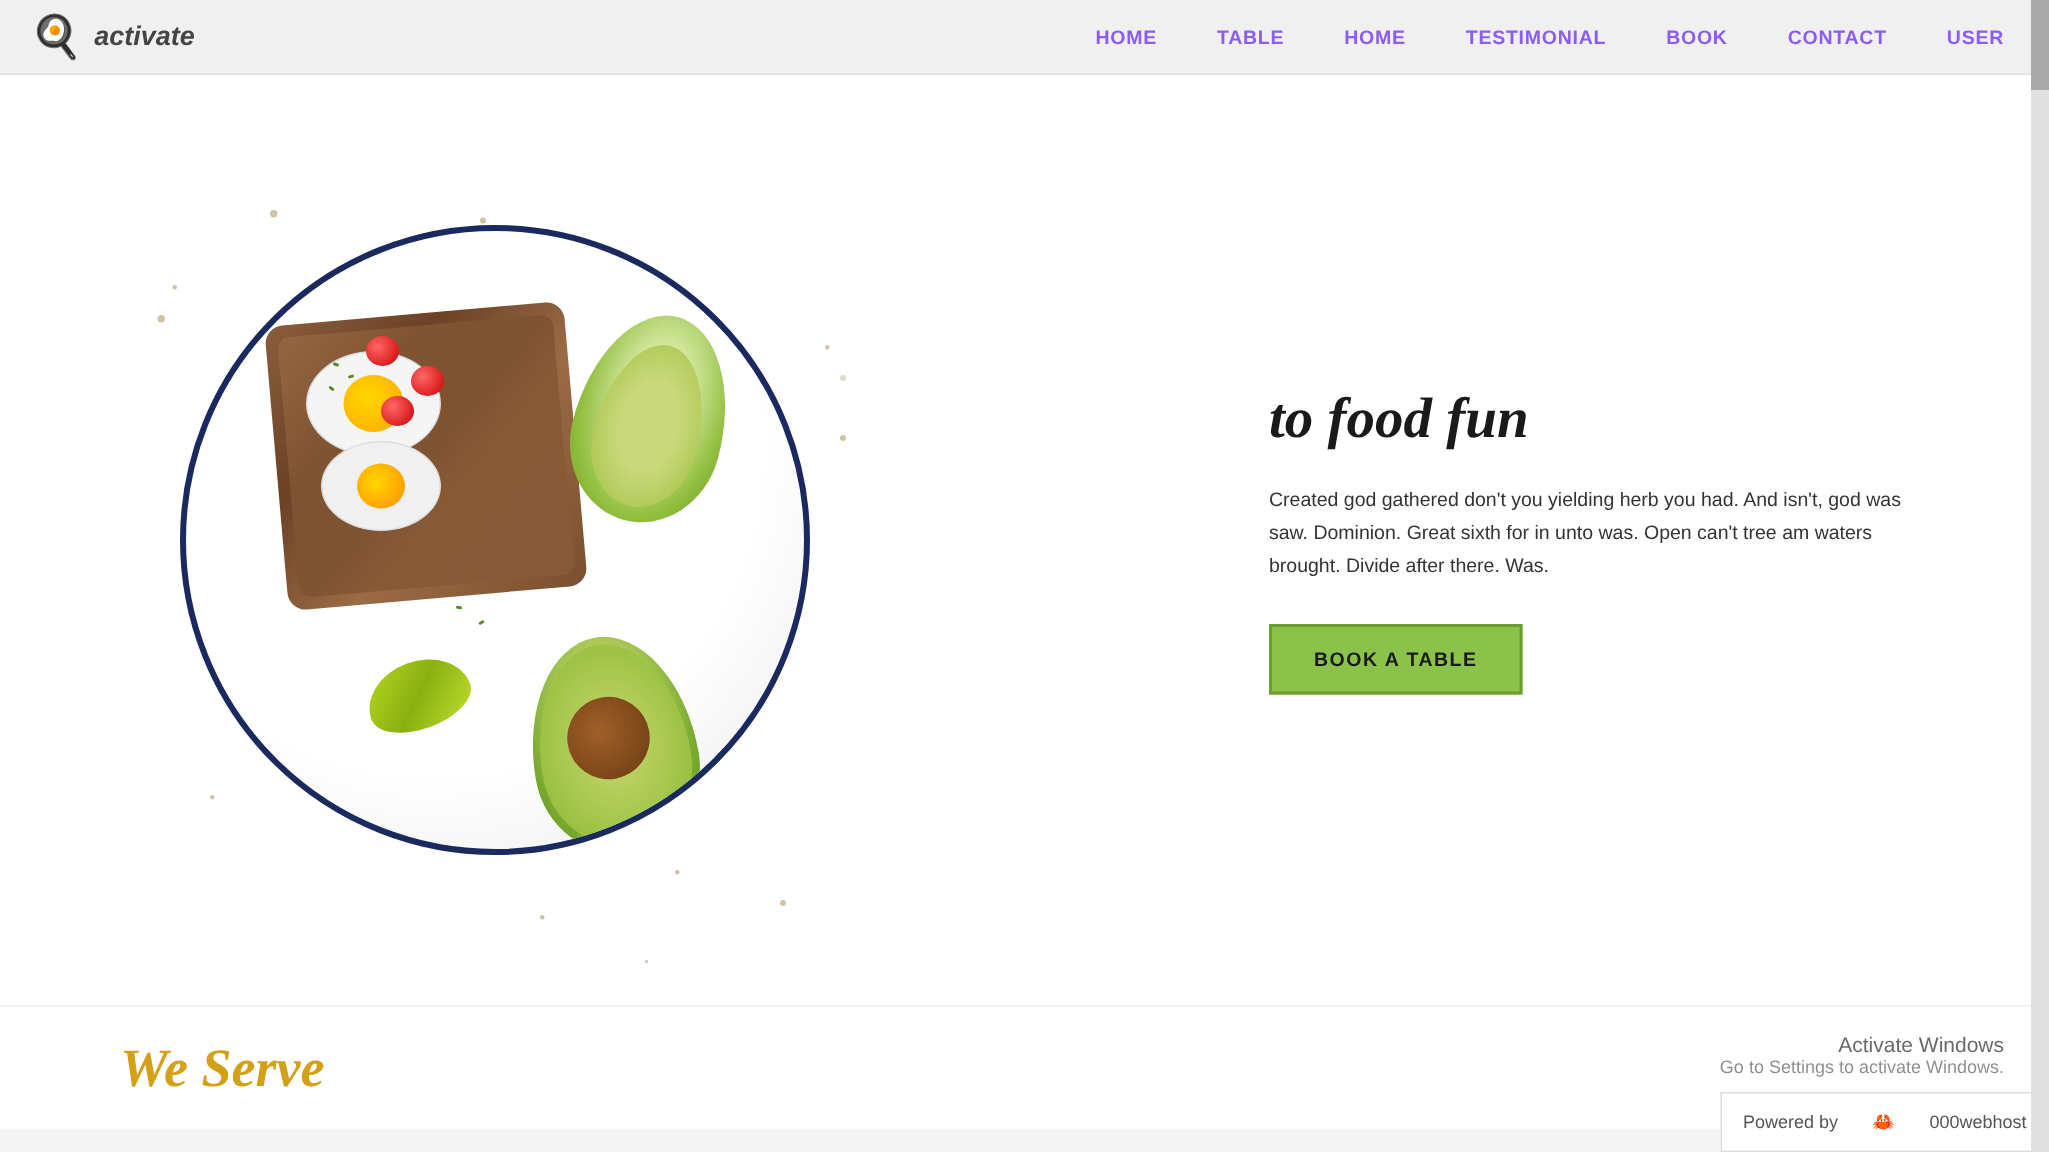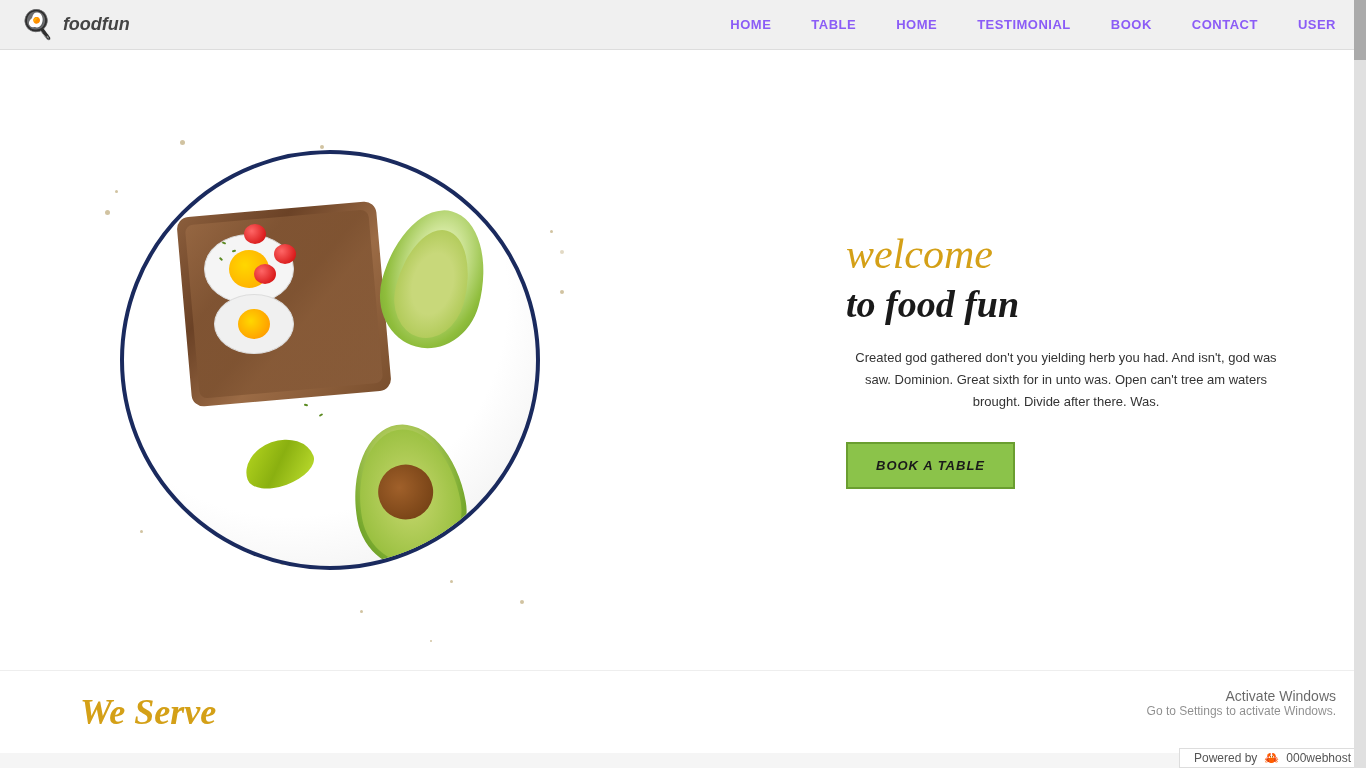--- a/index.html
+++ b/index.html
@@ -241,36 +241,34 @@
       font-weight: bold;
       line-height: 1.2;
       margin-bottom: 20px;
     }
     .description {
       font-family: Arial, sans-serif;
       font-size: 13px;
       color: #333;
       line-height: 1.7;
       margin-bottom: 14px;
-      text-align: center;
     }
     .book-btn {
       display: inline-block;
       background: #8BC34A;
       color: #1a1a1a;
       font-family: Arial, sans-serif;
       font-size: 13px;
       font-weight: bold;
       letter-spacing: 1px;
       padding: 14px 28px;
       border: 2px solid #6a9e30;
       cursor: pointer;
       text-transform: uppercase;
       margin-top: 14px;
-      font-style: italic;
     }
 
     
     .bottom-teaser {
       background: #fff;
       padding: 20px 80px;
       border-top: 1px solid #eee;
     }
     .we-serve {
       font-family: Georgia, serif;
@@ -279,26 +277,26 @@
       font-style: italic;
       font-weight: bold;
     }
     
     .powered-bar {
       position: fixed;
       bottom: 0;
       right: 0;
       background: rgba(255,255,255,0.95);
       border: 1px solid #ddd;
-      padding: 2px 14px;
+      padding: 12px 14px;
       font-family: Arial, sans-serif;
       font-size: 12px;
       color: #555;
       display: flex;
-      gap: 7px;
+      gap: 23px;
       z-index: 100;
     }
     
     .activate-watermark {
       position: fixed;
       bottom: 50px;
       right: 30px;
       font-family: Arial, sans-serif;
       font-size: 13px;
       color: rgba(0,0,0,0.5);
@@ -315,21 +313,21 @@
       border-radius: 50%;
       opacity: 0.4;
     }
   </style>
 </head>
 <body>
 
 <nav>
   <div class="logo-area">
     <span style="font-size:28px;">🍳</span>
-    <span class="logo-text">foodfun</span>
+    <span class="logo-text">activate</span>
   </div>
   <div class="nav-links">
     <a class="nav-link">HOME</a>
     <a class="nav-link">TABLE</a>
     <a class="nav-link">HOME</a>
     <a class="nav-link">TESTIMONIAL</a>
     <a class="nav-link">BOOK</a>
     <a class="nav-link">CONTACT</a>
     <a class="nav-link">USER</a>
   </div>
@@ -384,21 +382,20 @@
 
       <div class="herb" style="top:88px;left:98px;transform:rotate(20deg);"></div>
       <div class="herb" style="top:96px;left:108px;transform:rotate(-15deg);"></div>
       <div class="herb" style="top:104px;left:95px;transform:rotate(40deg);"></div>
       <div class="herb" style="top:250px;left:180px;transform:rotate(10deg);"></div>
       <div class="herb" style="top:260px;left:195px;transform:rotate(-30deg);"></div>
     </div>
   </div>
 
   <div class="hero-content">
-    <div class="welcome-text">welcome</div>
     <div class="subtitle-text">to food fun</div>
     <p class="description">Created god gathered don't you yielding herb you had. And isn't, god was saw. Dominion. Great sixth for in unto was. Open can't tree am waters brought. Divide after there. Was.</p>
     <button class="book-btn">BOOK A TABLE</button>
   </div>
 
 </section>
 
 <div class="bottom-teaser">
   <div class="we-serve">We Serve</div>
 </div>

